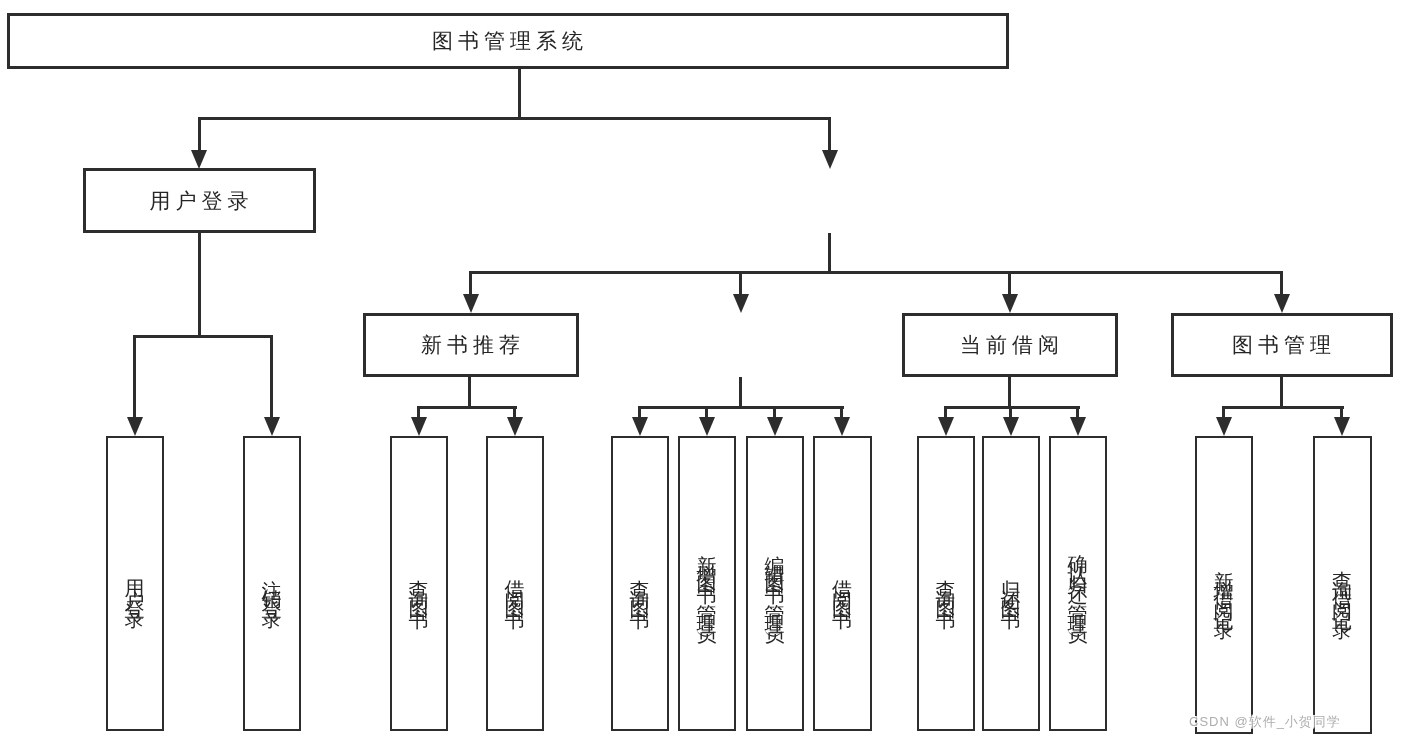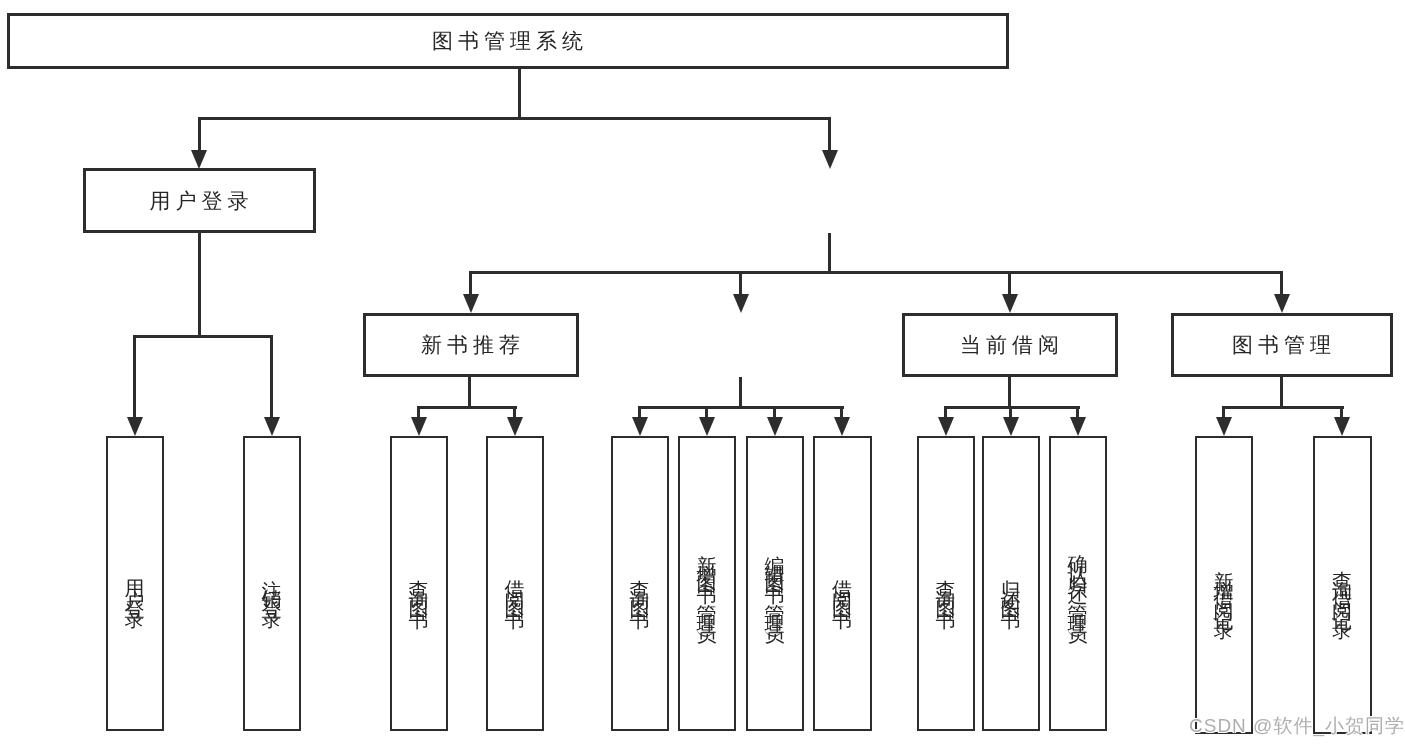--- a/index.html
+++ b/index.html
@@ -26,21 +26,21 @@
   .vline, .hline { position: absolute; background: #2d2d2d; }
   .vline { width: 3px; }
   .hline { height: 3px; }
   .arrow {
     position: absolute; width: 0; height: 0;
     border-left: 8px solid transparent; border-right: 8px solid transparent;
     border-top: 19px solid #2d2d2d;
   }
   .watermark {
     position: absolute; left: 1189px; top: 713px; z-index: 5;
-    font-size: 19px; color: #aeaeae; letter-spacing: 1px; white-space: nowrap;
+    font-size: 13px; color: #aeaeae; letter-spacing: 1px; white-space: nowrap;
     text-shadow: 1px 1px 0 #fff, -1px -1px 0 #fff, 1px -1px 0 #fff, -1px 1px 0 #fff;
   }
 </style>
 </head>
 <body>
 
 <div class="stage">
 
   <div class="node hnode" style="left:7px; top:13px; width:1002px; height:56px;">
     <span class="lbl">图书管理系统</span>

